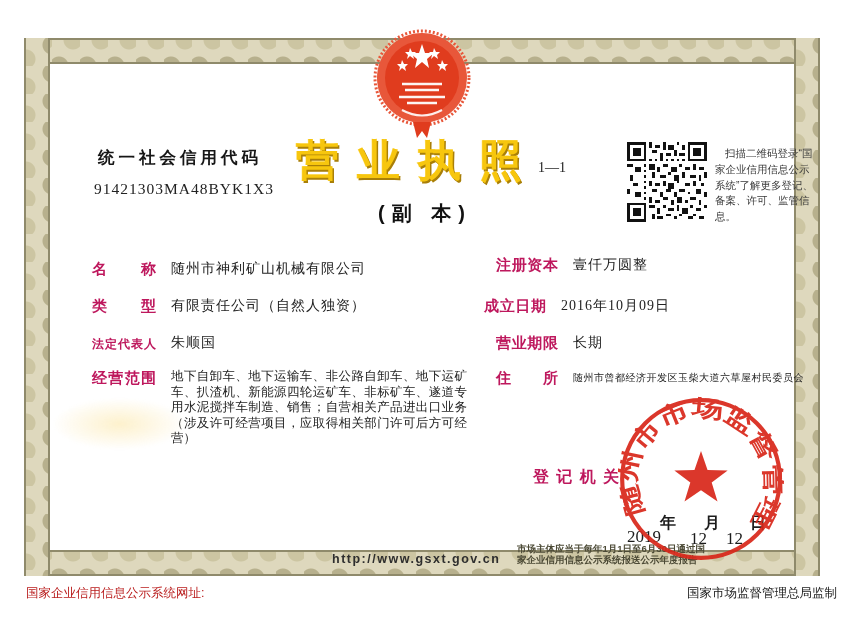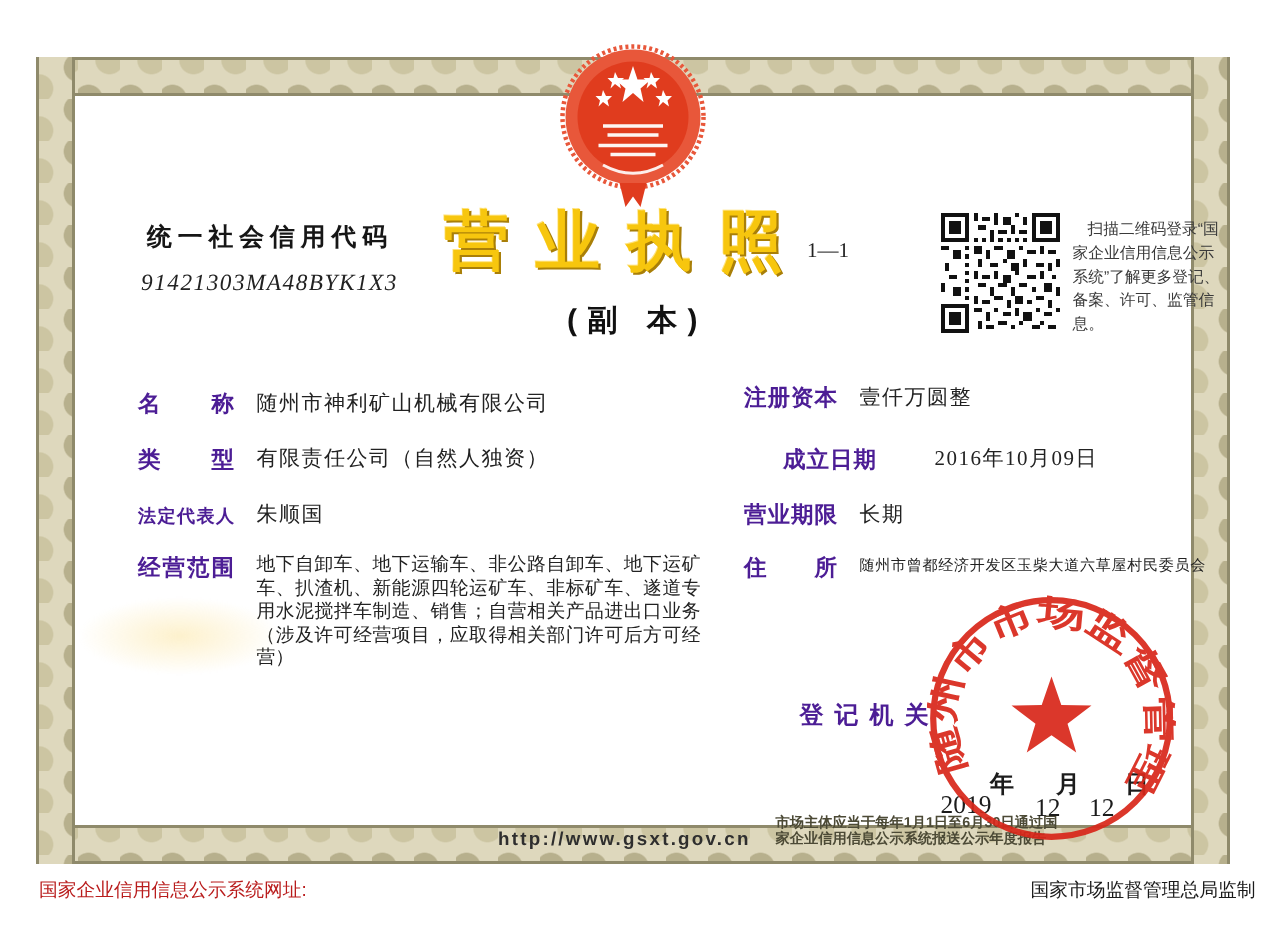--- a/index.html
+++ b/index.html
@@ -23,47 +23,47 @@
         border-left:2px solid #8f8a6b;border-right:2px solid #8f8a6b;}
   .fr-left{left:24px;} .fr-right{left:794px;}
 
   
   .emblem{position:absolute;left:372px;top:22px;width:100px;height:118px;z-index:3;}
 
   
   .credit-label{position:absolute;left:98px;top:147px;font-size:16.5px;font-weight:bold;
                 letter-spacing:4px;color:#161616;z-index:2;}
   .credit-code{position:absolute;left:94px;top:180px;font-family:"Liberation Serif",serif;
-               font-size:15.5px;letter-spacing:1px;color:#222;z-index:2;font-style:italic;}
+               font-size:15.5px;letter-spacing:1px;color:#222;z-index:2;}
   .title{position:absolute;left:296px;top:132px;width:334px;text-align:left;
          font-size:43px;font-weight:bold;color:#f7c60e;letter-spacing:18px;z-index:2;
          text-shadow:1.5px 1.5px 0 #a97f08, -0.5px -0.5px 0 #ffe27a;}
   .page-no{position:absolute;left:494px;top:160px;font-family:"Liberation Serif",serif;
            font-size:14px;color:#222;z-index:4;margin-left:44px;}
   .copy-label{position:absolute;left:330px;top:200px;width:190px;text-align:center;
               font-size:20px;font-weight:bold;letter-spacing:7px;color:#111;z-index:2;}
 
   
   .qr{position:absolute;left:627px;top:142px;width:80px;height:80px;z-index:2;}
   .qr-caption{position:absolute;left:715px;top:146px;width:102px;font-size:10.5px;
               line-height:1.5;color:#3a3a3a;text-indent:10px;z-index:2;}
 
   
   .row{position:absolute;display:flex;align-items:flex-start;z-index:2;}
-  .lbl{flex:none;width:64px;font-weight:bold;font-size:15px;color:#4c1d95;
+  .lbl{flex:none;width:64px;font-weight:bold;font-size:15px;color:#be185d;
        text-align:justify;text-align-last:justify;}
   .lbl-sm{font-size:12px;padding-top:2px;}
   .val{margin-left:15px;font-family:"Liberation Serif",serif;font-size:14px;
        letter-spacing:1px;color:#222;}
   .val-scope{font-size:12.5px;width:296px;line-height:15.5px;letter-spacing:0;
              text-align:justify;}
   .r-name{left:92px;top:260px;} .r-type{left:92px;top:297px;}
   .r-rep{left:92px;top:334px;}  .r-scope{left:92px;top:369px;}
   .col-r .lbl{width:62px;}
-  .r-cap{left:496px;top:256px;} .r-est{left:522px;top:297px;gap:24px;}
+  .r-cap{left:496px;top:256px;} .r-est{left:484px;top:297px;}
   .r-term{left:496px;top:334px;} .r-addr{left:496px;top:369px;}
   .val-addr{width:252px;line-height:17px;font-size:10px;letter-spacing:0.5px;}
 
   .authority{position:absolute;left:533px;top:467px;z-index:2;display:flex;}
   .authority .lbl{width:86px;font-size:16px;}
 
   
   .seal{position:absolute;left:618px;top:396px;width:166px;height:166px;z-index:5;opacity:.92;}
 
   

